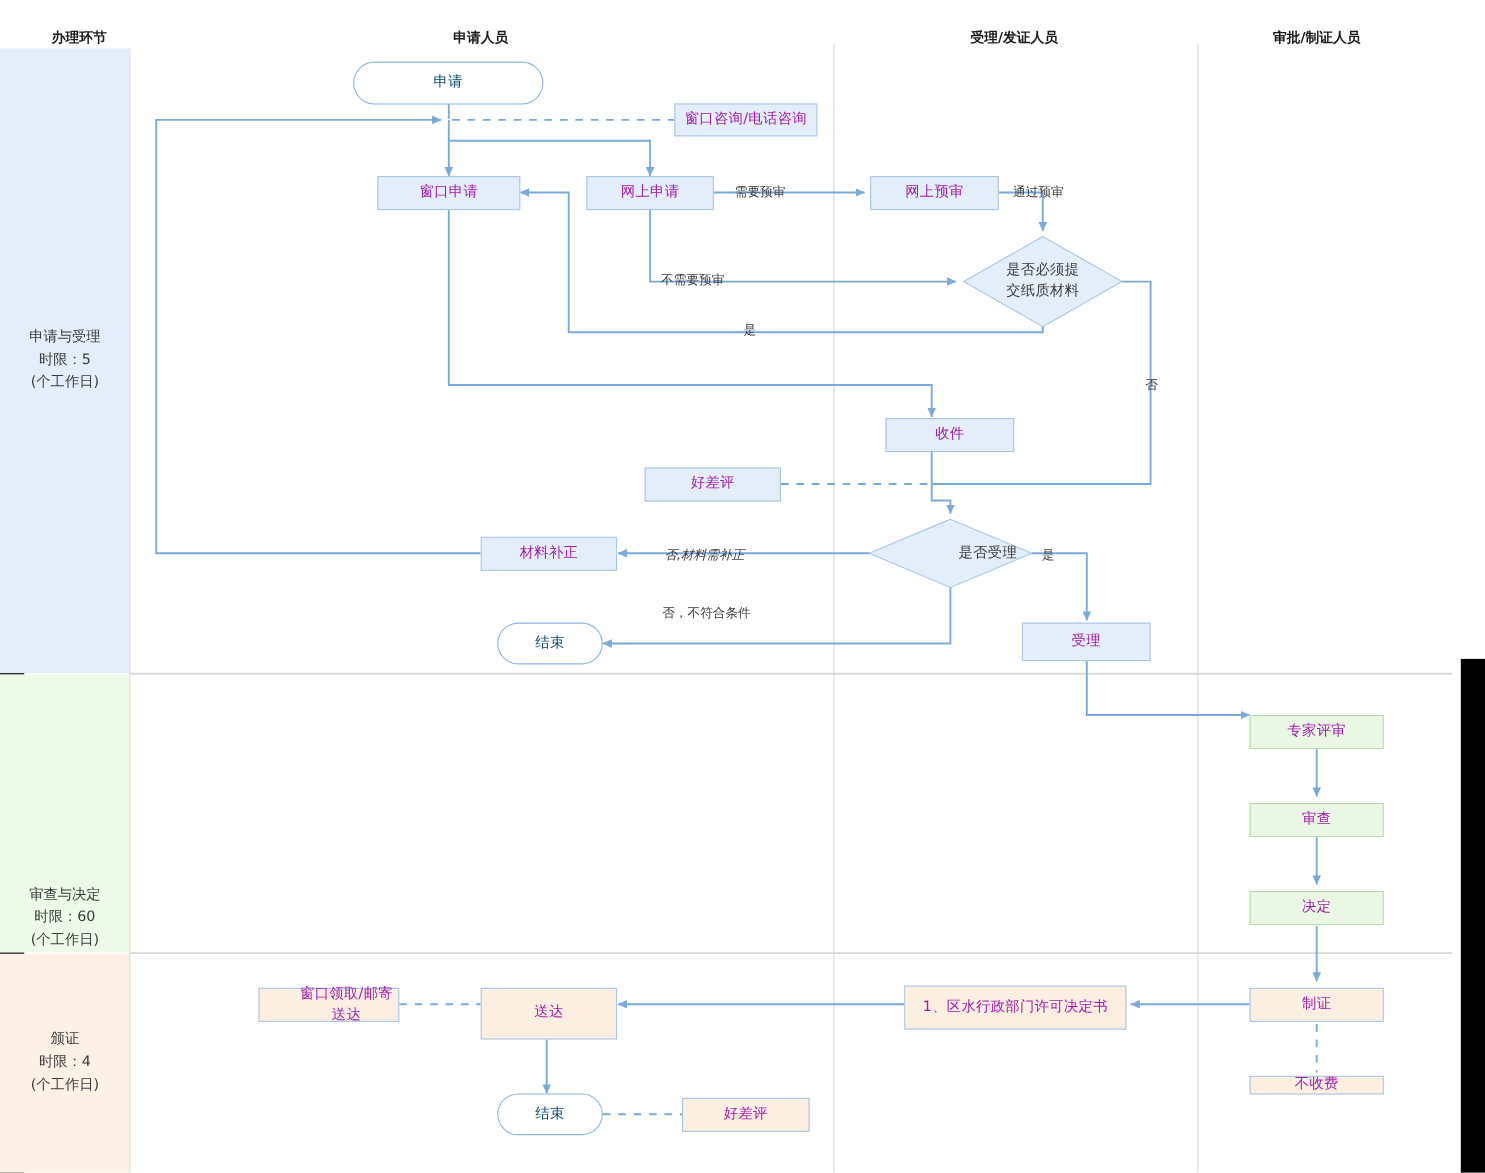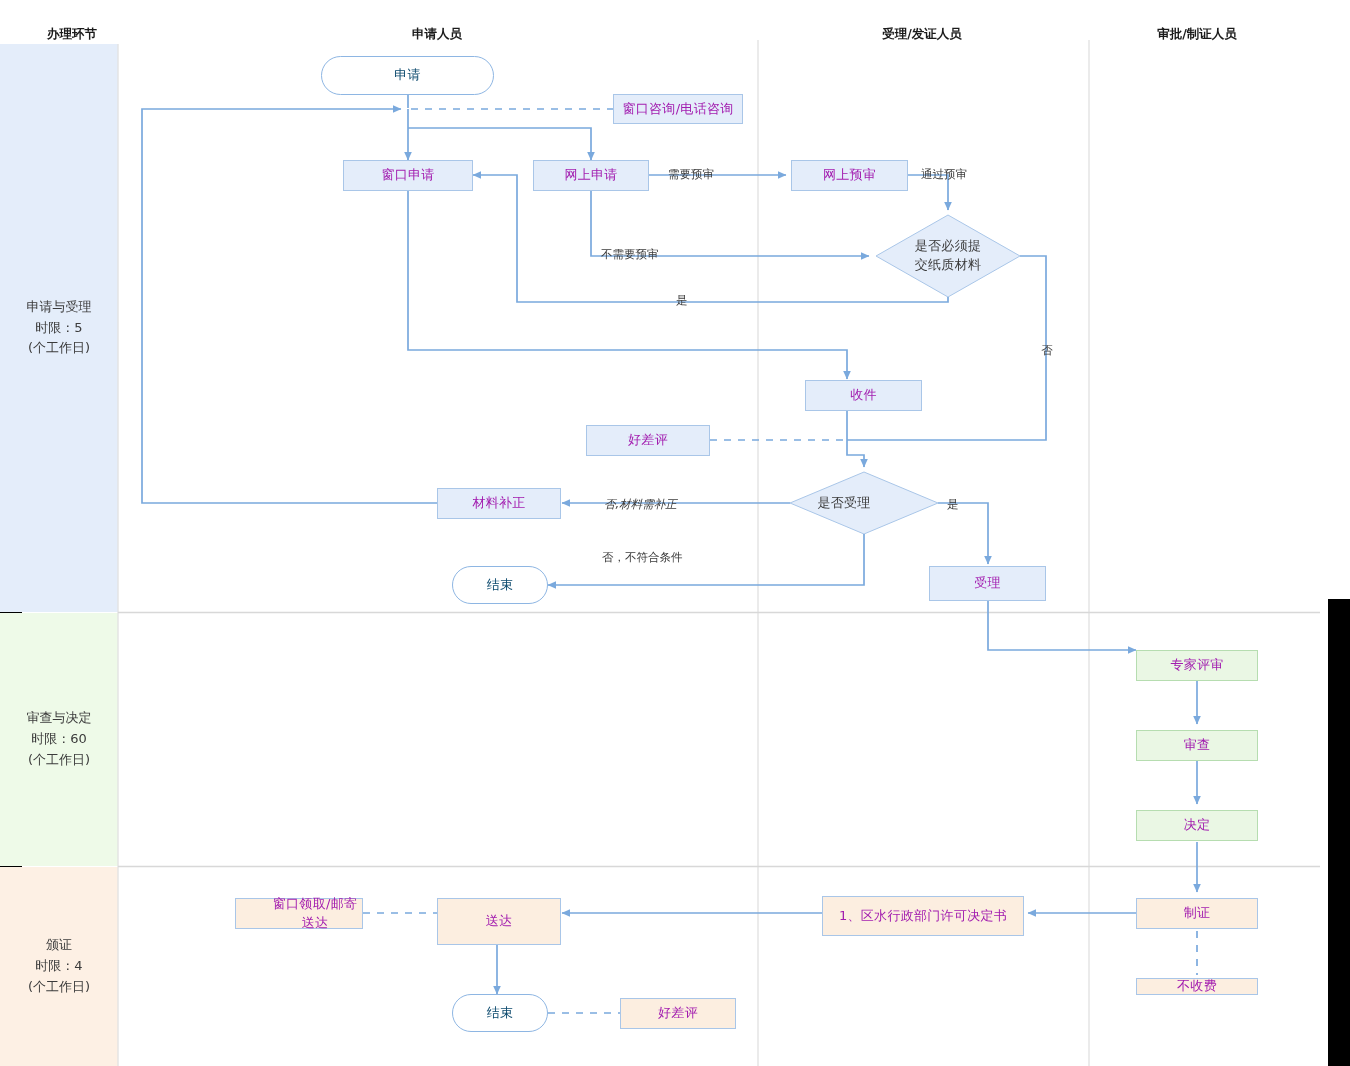--- a/index.html
+++ b/index.html
@@ -35,21 +35,21 @@
 
 
   <div class="blackbar" style="left:0;top:599px;height:467px;"></div>
   <div class="blackbar" style="left:1328px;top:599px;height:467px;"></div>
 
   <div class="band" style="top:44px;height:568px;width:118px;background:#e4edfa;">
     <span>申请与受理
 时限：5
 (个工作日)</span>
   </div>
-  <div class="band" style="top:613px;height:253px;width:118px;background:#eefae8;">
+  <div class="band" style="top:613px;height:253px;width:118px;background:#eefae8;align-items:flex-end;">
     <span>审查与决定
 时限：60
 (个工作日)</span>
   </div>
   <div class="band" style="top:867px;height:199px;width:118px;background:#fdf0e4;">
     <span>颁证
 时限：4
 (个工作日)</span>
   </div>
 
@@ -171,21 +171,21 @@
   </div>
 
   <div class="node rect blue" style="left:586px;top:425px;width:124px;height:31px;">
     <span>好差评</span>
   </div>
 
   <div class="node rect blue" style="left:437px;top:488px;width:124px;height:31px;">
     <span>材料补正</span>
   </div>
 
-  <div class="node diamond" style="left:794px;top:492px;width:100px;height:22px;">
+  <div class="node diamond" style="left:848px;top:492px;width:100px;height:22px;">
     <span>是否受理</span>
   </div>
 
   <div class="node term" style="left:452px;top:566px;width:96px;height:38px;">
     <span>结束</span>
   </div>
 
   <div class="node rect blue" style="left:929px;top:566px;width:117px;height:35px;">
     <span>受理</span>
   </div>

